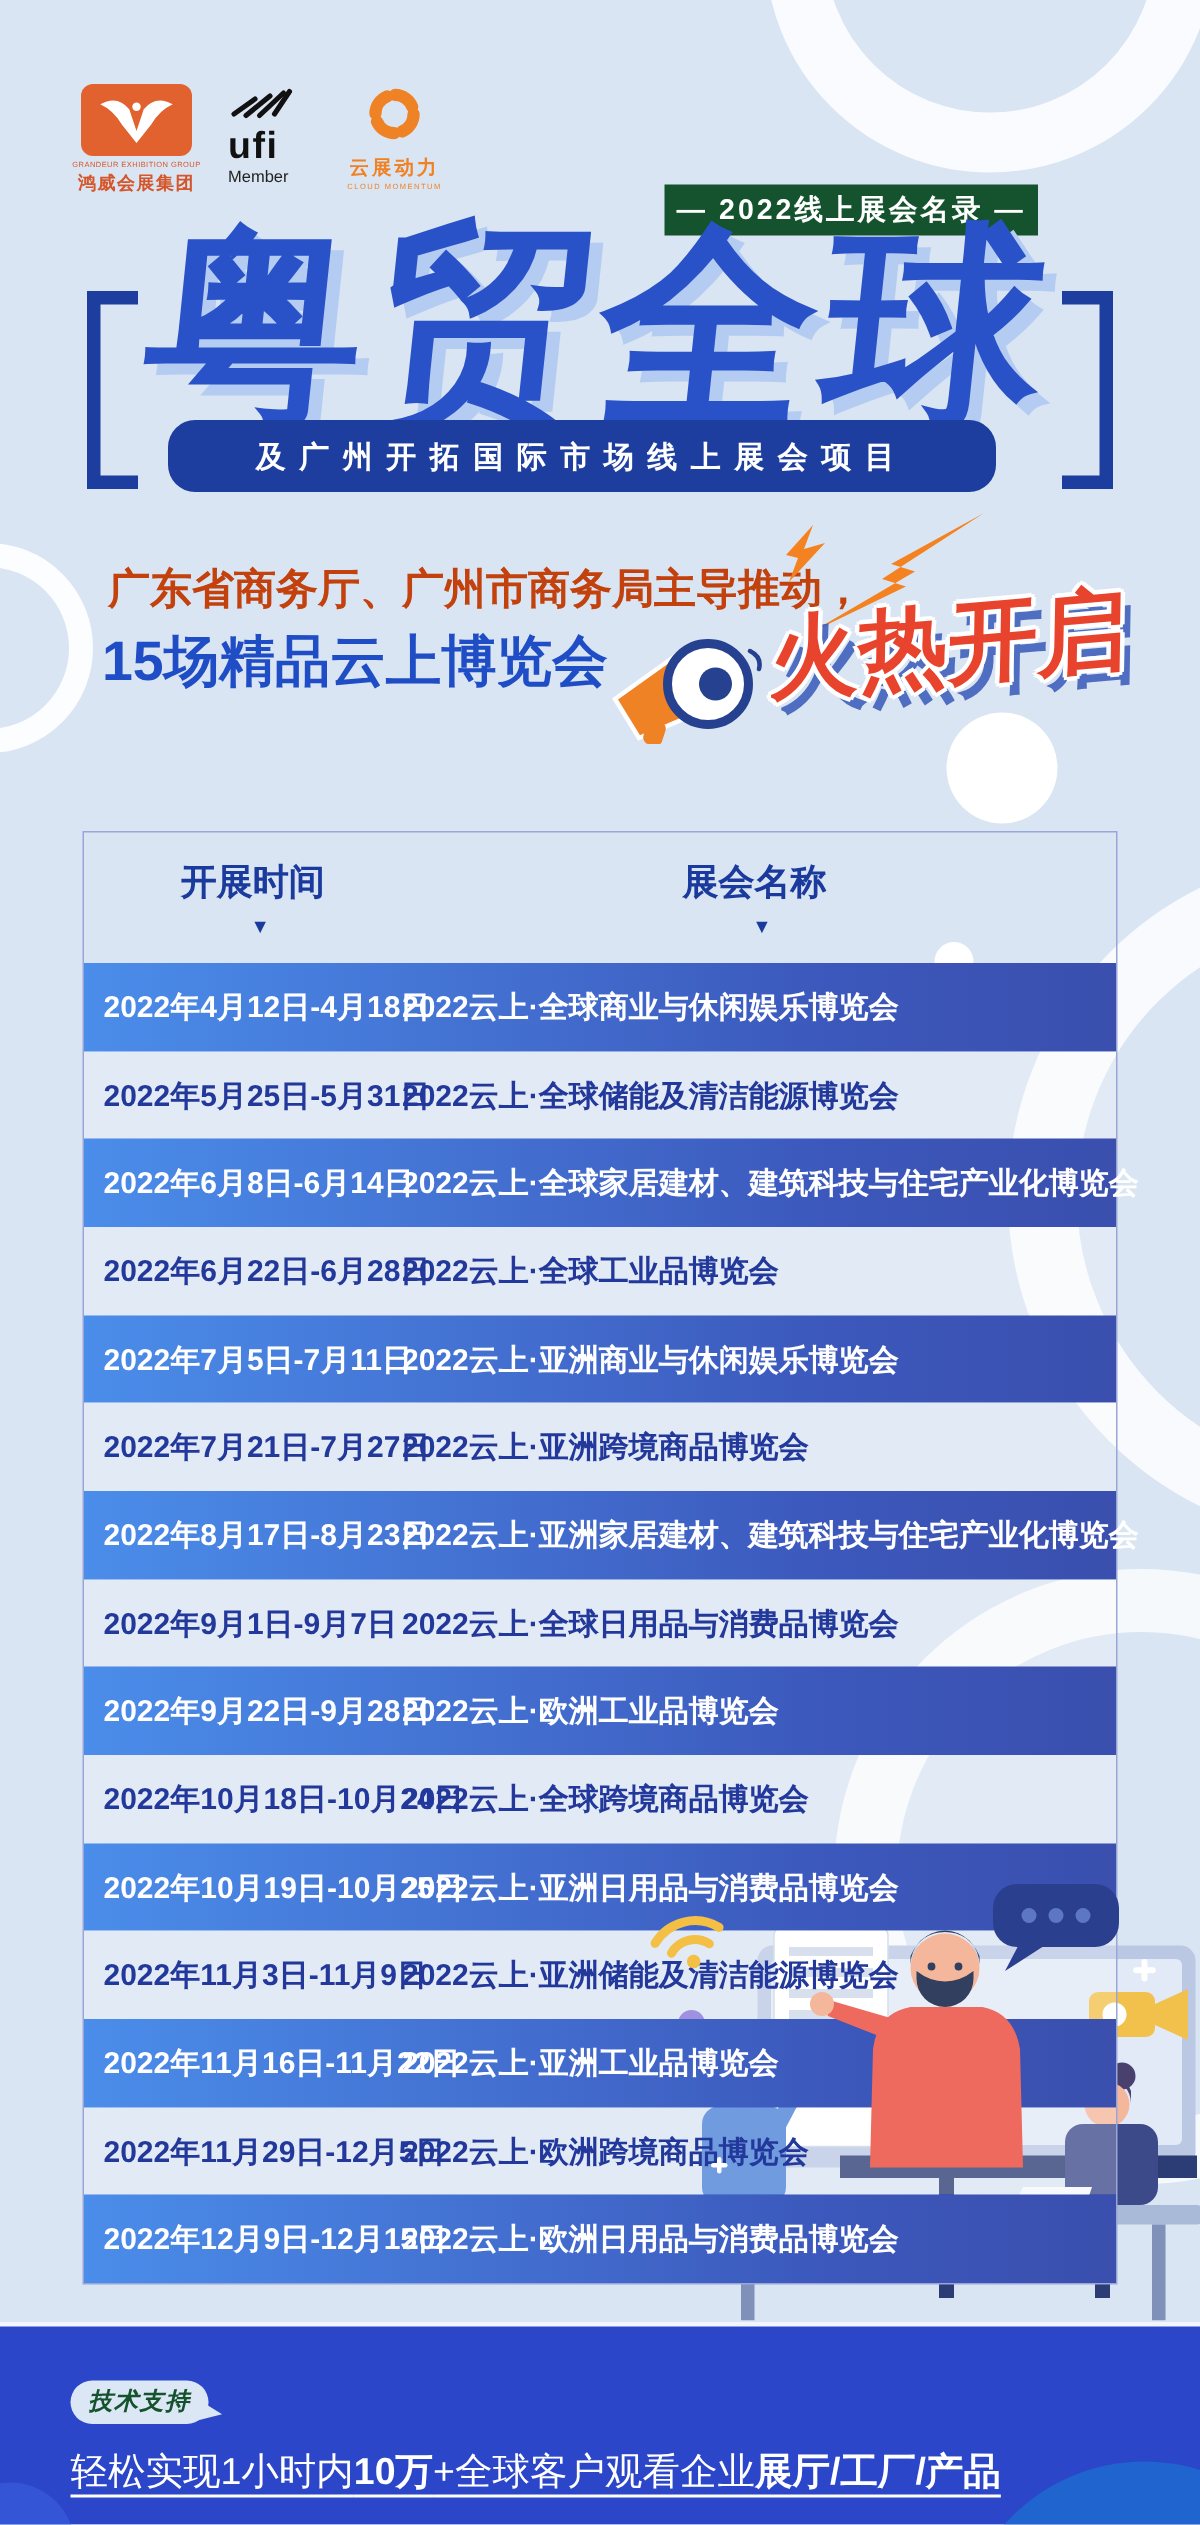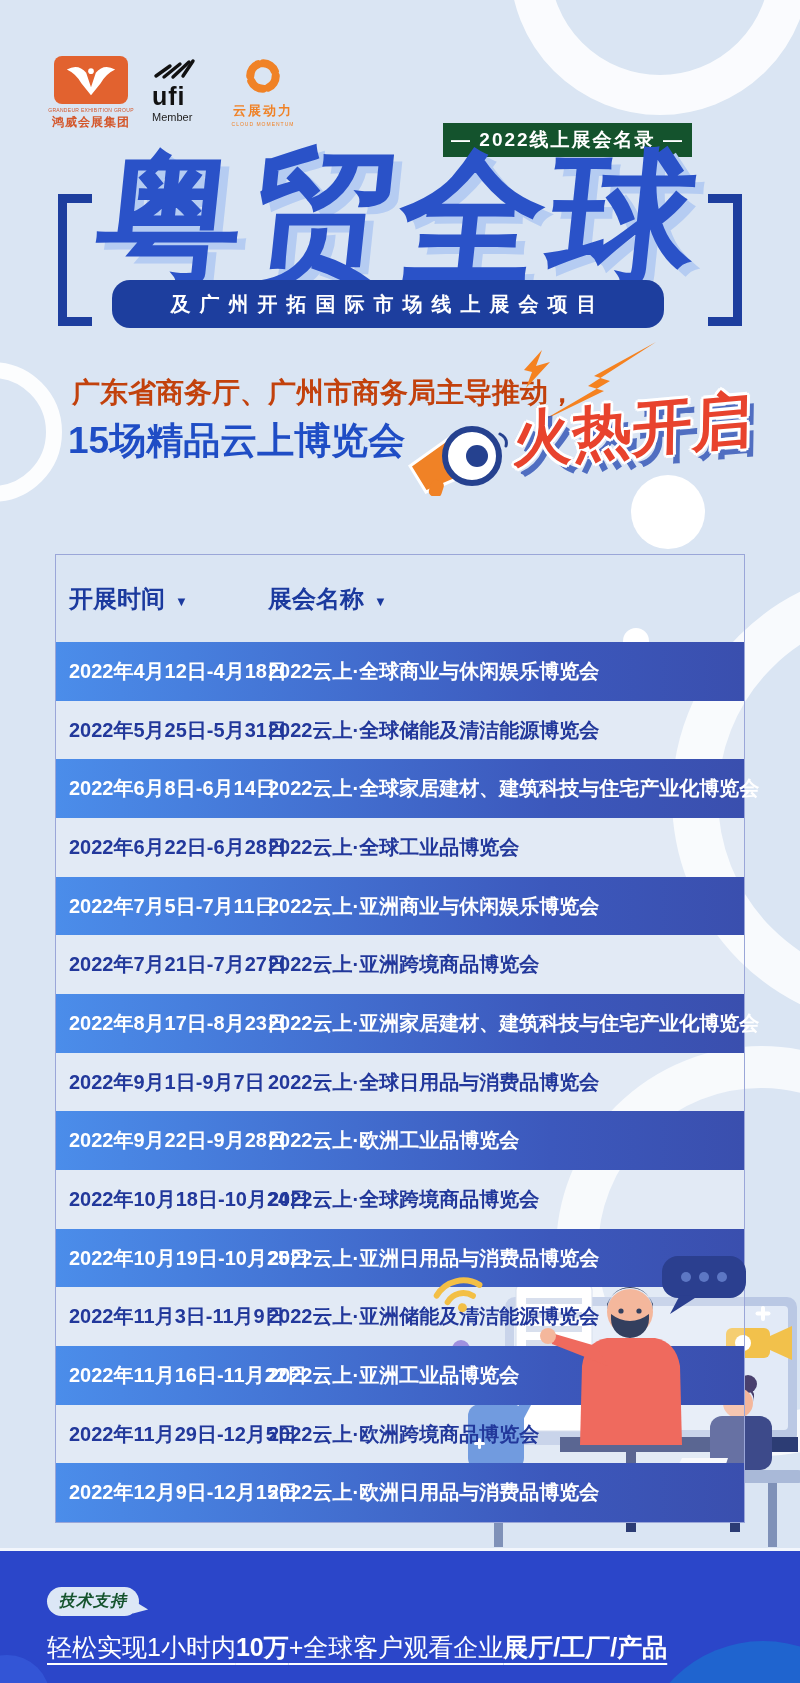--- a/index.html
+++ b/index.html
@@ -67,21 +67,21 @@
                  0 -3px 0 #fff, 0 3px 0 #fff, -3px 0 0 #fff, 3px 0 0 #fff,
                  7px 9px 0 rgba(45,80,180,.8);
   }
 
   
   .extable {
     position:absolute; left:55px; top:554px; width:690px; height:969px;
     border:1px solid #9aa6d8; display:flex; flex-direction:column; z-index:2;
   }
   .thead { height:87px; display:flex; align-items:center; flex:none; }
-  .th { font-size:24px; font-weight:bold; color:#1b3a9e; display:flex; align-items:center; }
+  .th { font-size:24px; font-weight:bold; color:#1b3a9e; display:flex; align-items:center;flex-direction:column; }
   .th .sort { font-size:13px; margin-left:10px; margin-top:6px; }
   .c-date { width:212px; padding-left:13px; flex:none; }
   .c-name { flex:1; padding-right:6px; }
   .trow { flex:1; display:flex; align-items:center; }
   .trow.blue { background:linear-gradient(90deg,#4b8dea 0%, #3c58bc 72%, #3a4fae 100%); color:#fff; }
   .trow.light { background:rgba(255,255,255,.22); color:#22389b; }
   .trow .cell { font-size:20px; font-weight:bold; white-space:nowrap; }
 
   
   .illus-back  { position:absolute; left:430px; top:1140px; width:370px; height:407px; z-index:1; }

